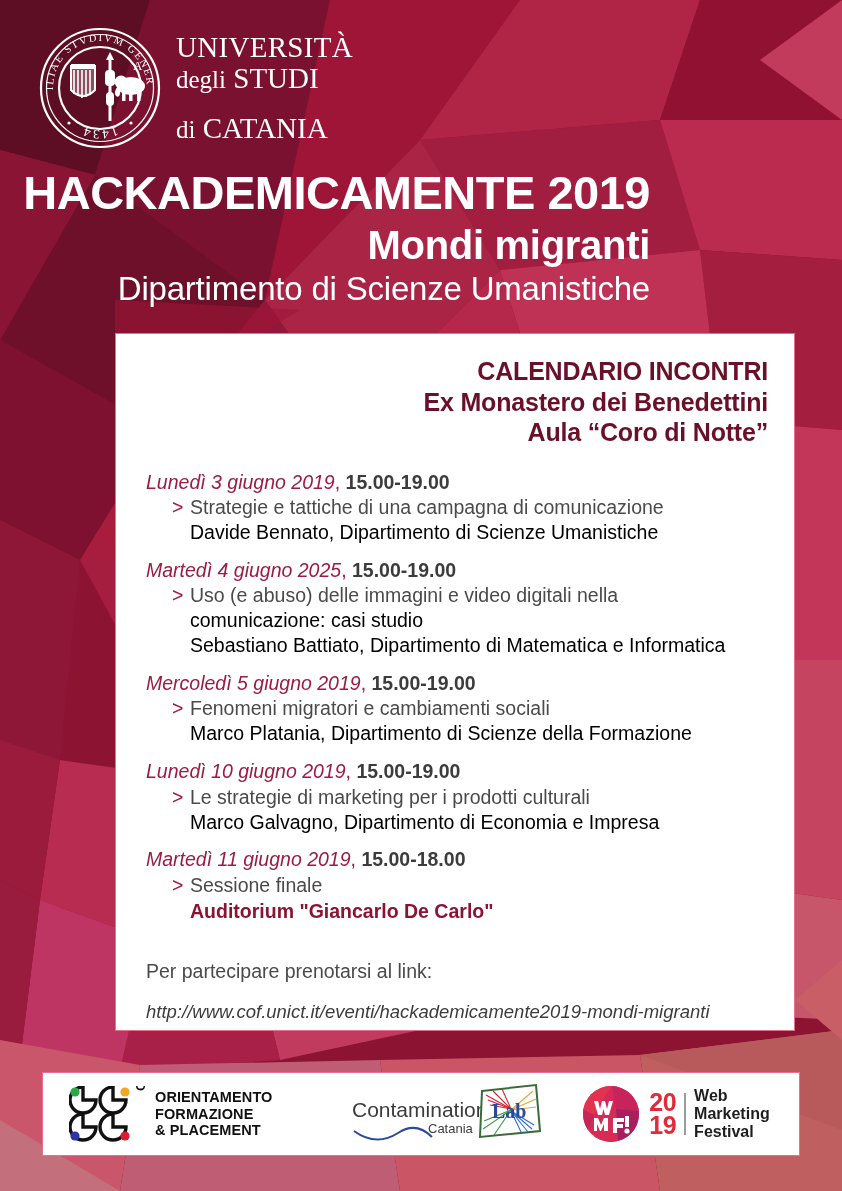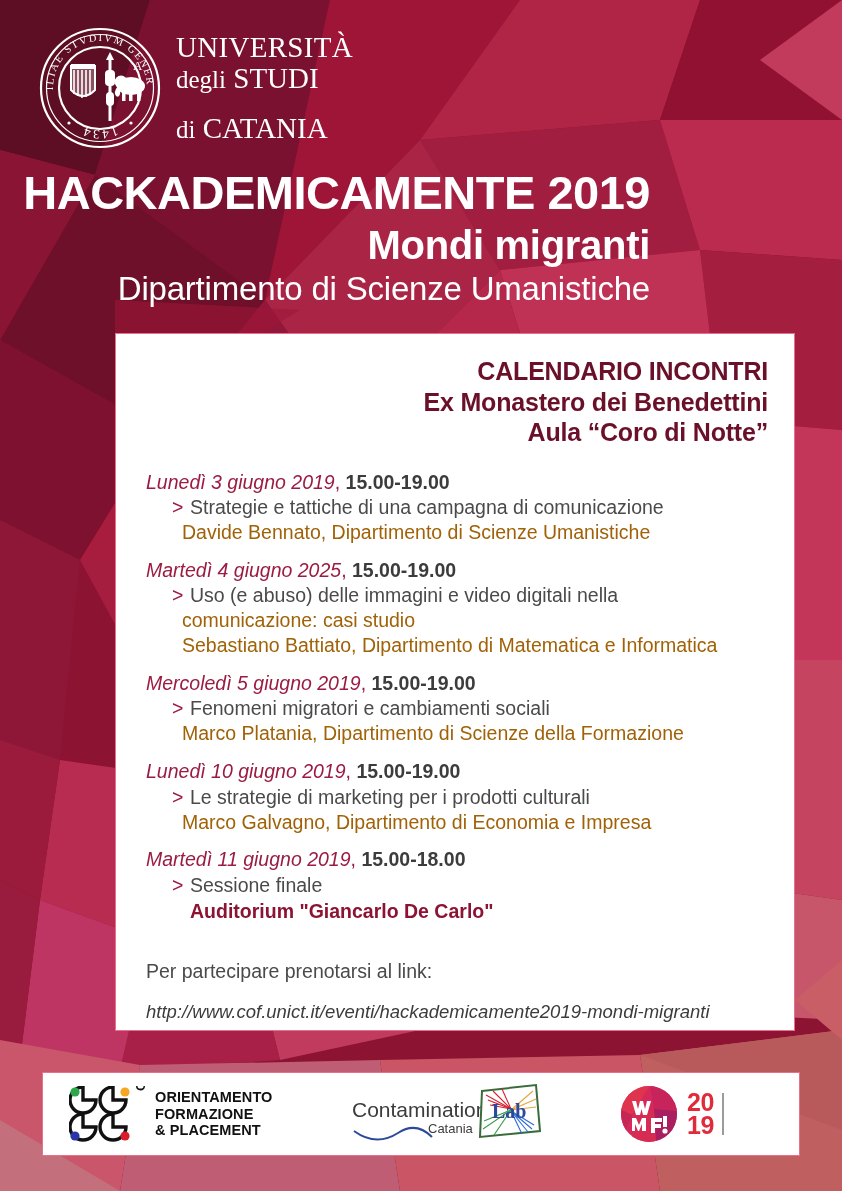--- a/index.html
+++ b/index.html
@@ -44,21 +44,21 @@
   .ph3{font-size:25px;letter-spacing:-.2px;}
 
   .entry{margin-bottom:13px;}
   .e-date{font-size:19.5px;line-height:1.3;}
   .e-date .d{font-style:italic;color:#9B1B43;}
   .e-date .sep{color:#9B1B43;}
   .e-date .t{font-weight:bold;color:#3C3C3C;font-style:normal;}
   .e-body{margin-left:26px;}
   .e-line{font-size:19.5px;color:#4A4A4A;line-height:1.28;display:flex;}
   .e-caret{color:#9B1B43;width:18px;flex:0 0 18px;}
-  .e-cont{margin-left:10px;font-size:19.5px;color:#a16207;line-height:1.28;}
+  .e-cont{margin-left:18px;font-size:19.5px;color:#000000;line-height:1.28;}
   .e-venue{margin-left:18px;font-size:19.5px;color:#8C1332;font-weight:bold;line-height:1.4;}
 
   .booking{margin-top:34px;}
   .b-label{font-size:19.5px;color:#4A4A4A;line-height:1.3;}
   .b-link{font-size:18.5px;color:#3C3C3C;font-style:italic;margin-top:16px;line-height:1.3;}
 
   
   .footer{
     position:absolute;left:42px;top:1072px;width:758px;height:84px;
     background:#ffffff;border:1.5px solid #E8708A;box-sizing:border-box;
@@ -347,17 +347,22 @@
             <path d="M31,33 l11,0 l0,4 l-7,0 l0,2 l6,0 l0,4 l-6,0 l0,5 l-4,0 z"></path>
             <rect x="43" y="31" width="4" height="11"></rect>
             <circle cx="45" cy="46" r="2.6"></circle>
           </g>
         </svg>
         <div class="wmf-year">
           <div>20</div>
           <div>19</div>
         </div>
         <div class="wmf-bar"></div>
+        <div class="wmf-name">
+          <div>Web</div>
+          <div>Marketing</div>
+          <div>Festival</div>
+        </div>
       </div>
     </div>
   </div>
 
 </div>
 
 </body></html>

